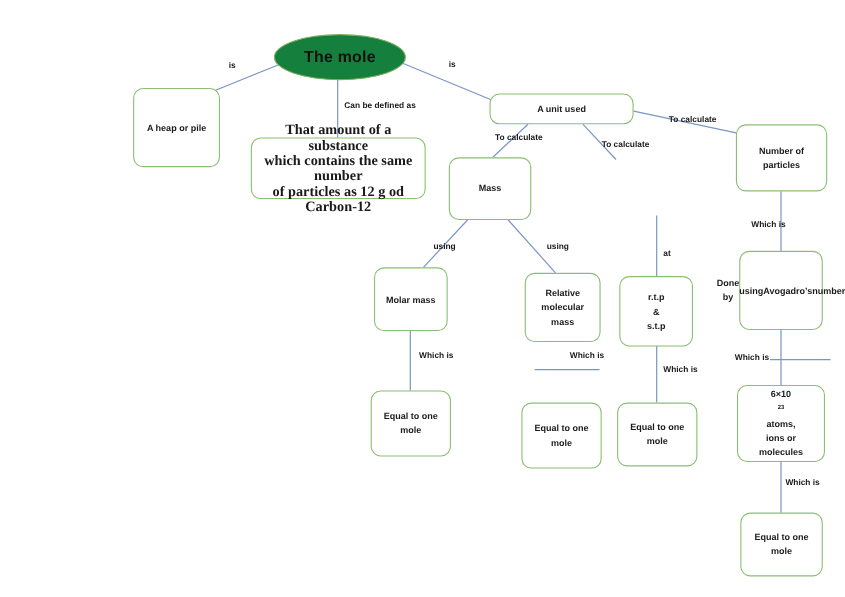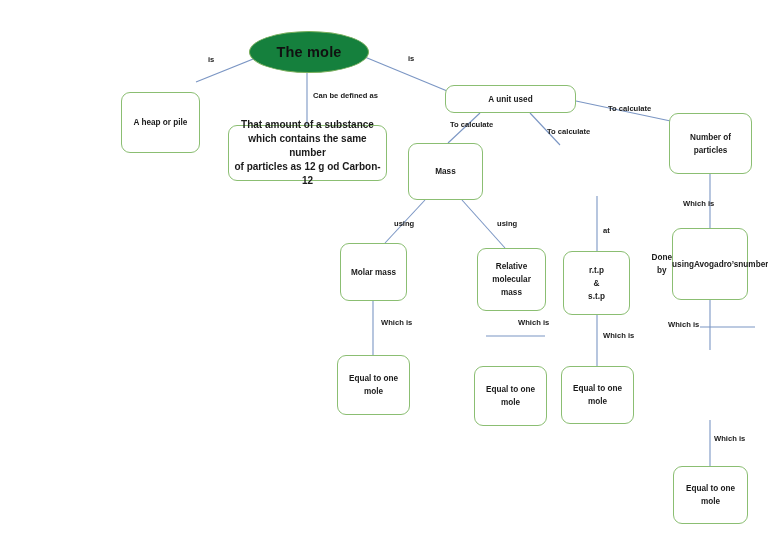--- a/index.html
+++ b/index.html
@@ -36,21 +36,21 @@
     font-size:14.5px;font-weight:bold;color:#111;
     letter-spacing:.2px;
   }
   .lbl{
     position:absolute;
     font-size:7.6px;
     font-weight:bold;
     color:#1a1a1a;
     white-space:nowrap;
   }
-  .defbox{font-size:10px;line-height:14px;}
+  .defbox{font-size:13px;line-height:14px;font-family:Liberation Serif, serif;}
   sup{font-size:5.4px;vertical-align:super;font-weight:bold;}
 </style>
 </head>
 <body>
 
 <div id="canvas">
 
   <svg class="links" viewBox="0 0 768 543">
     <g stroke="#7b96c4" stroke-width="1.1" fill="none">
       <line x1="258" y1="57" x2="196" y2="82"></line>
@@ -69,21 +69,21 @@
       <line x1="710" y1="420" x2="710" y2="466"></line>
       <line x1="486" y1="336" x2="545" y2="336"></line>
       <line x1="700" y1="327" x2="755" y2="327"></line>
     </g>
   </svg>
 
   <div class="root" style="left:249px;top:31px;width:118px;height:40px;">
     <span>The mole</span>
   </div>
 
-  <div class="node" style="left:121px;top:92px;width:79px;height:61px;">
+  <div class="node" style="left:121px;top:80px;width:79px;height:72px;">
     <span>A heap or pile</span>
   </div>
 
   <div class="node defbox" style="left:228px;top:125px;width:159px;height:56px;flex-direction:column;">
     <span>That amount of a substance</span>
     <span>which contains the same number</span>
     <span>of particles as 12 g od Carbon-12</span>
   </div>
 
   <div class="node" style="left:445px;top:85px;width:131px;height:28px;">
@@ -116,20 +116,27 @@
     <span>s.t.p</span>
   </div>
 
   <div class="node" style="left:672px;top:228px;width:76px;height:72px;">
     <span>Done by</span>
     <span>using</span>
     <span>Avogadro’s</span>
     <span>number</span>
   </div>
 
+  <div class="node" style="left:670px;top:350px;width:80px;height:70px;flex-direction:column;">
+    <span>
+      <span>6×10</span><sup>23</sup><span> atoms,</span>
+    </span>
+    <span>ions or</span>
+    <span>molecules</span>
+  </div>
 
   <div class="node" style="left:337px;top:355px;width:73px;height:60px;flex-direction:column;">
     <span>Equal to one</span>
     <span>mole</span>
   </div>
 
   <div class="node" style="left:474px;top:366px;width:73px;height:60px;flex-direction:column;">
     <span>Equal to one</span>
     <span>mole</span>
   </div>

